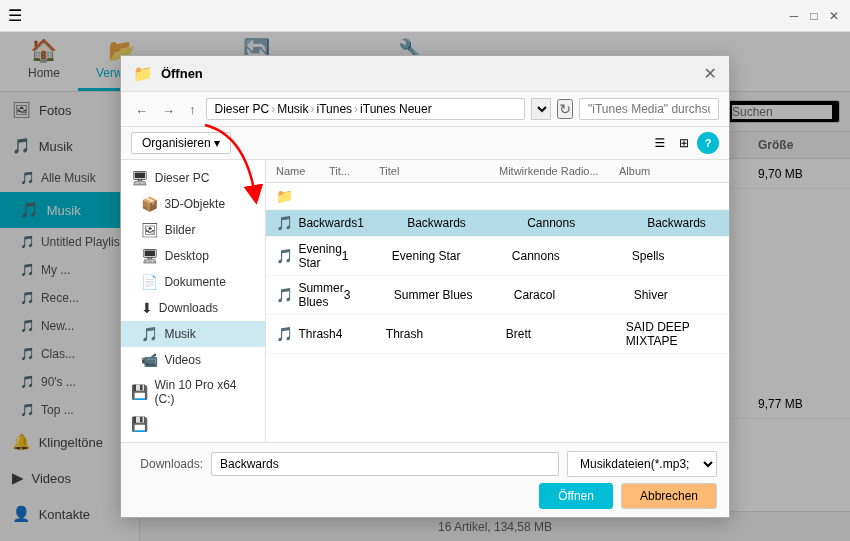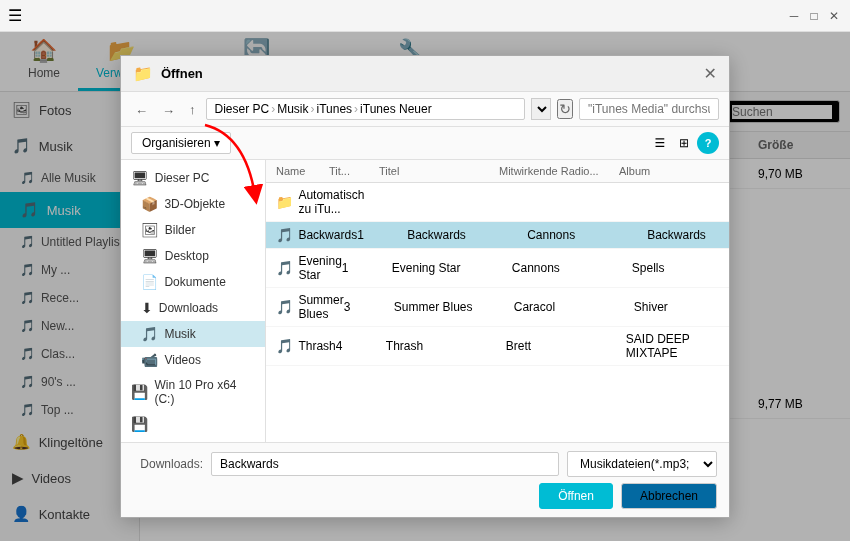--- a/index.html
+++ b/index.html
@@ -308,21 +308,21 @@
       font-size: 12px;
       border-radius: 2px;
       background: white;
     }
     .footer-action-btn {
       padding: 5px 18px;
       font-size: 12px;
       border: 1px solid #ccc;
       border-radius: 3px;
       cursor: pointer;
-      background: #0369a1;
+      background: #fdba74;
     }
     .footer-action-btn.primary { background: #00bcd4; color: white; border-color: #00bcd4; }
 
     
     .playlist-item {
       display: flex;
       align-items: center;
       gap: 6px;
       padding: 7px 12px 7px 20px;
       font-size: 12px;
@@ -498,20 +498,23 @@
             <span class="song-icon">🎵</span>
             <span>Mirages (feat. Phoene Somsavath)</span>
           </div>
           <span>04:10</span>
           <span>Saycet/Phoene Som...</span>
           <span>Mirage</span>
           <span>9,77 MB</span>
         </div>
       </div>
 
+      <div class="status-bar">
+        <span>16 Artikel, 134,58 MB</span>
+      </div>
     </div>
   </div>
 </div>
 
 <div class="dialog-overlay">
   <div class="dialog">
 
     <div class="dialog-titlebar">
       <div class="dialog-title-left">
         <span class="dialog-icon">📁</span>
@@ -598,21 +601,20 @@
           <span>Name</span>
           <span>Tit...</span>
           <span>Titel</span>
           <span>Mitwirkende Radio...</span>
           <span>Album</span>
         </div>
 
         <div class="dialog-file-row folder">
           <div class="file-name-cell">
             <span class="file-icon">📁</span>
-            <span>Automatisch zu iTu...</span>
           </div>
           <span></span>
           <span></span>
           <span></span>
           <span></span>
         </div>
 
         <div class="dialog-file-row selected">
           <div class="file-name-cell">
             <span class="file-icon" style="color:#00bcd4;">🎵</span>

